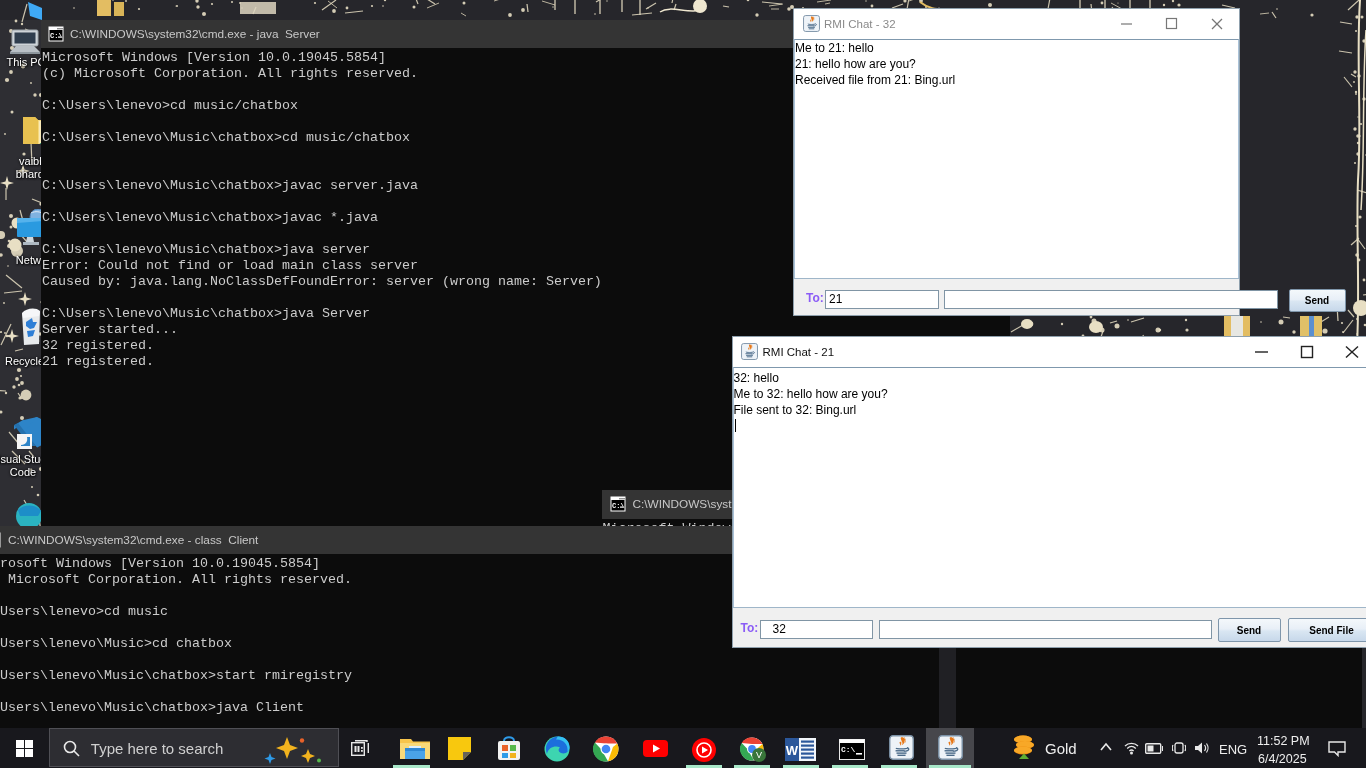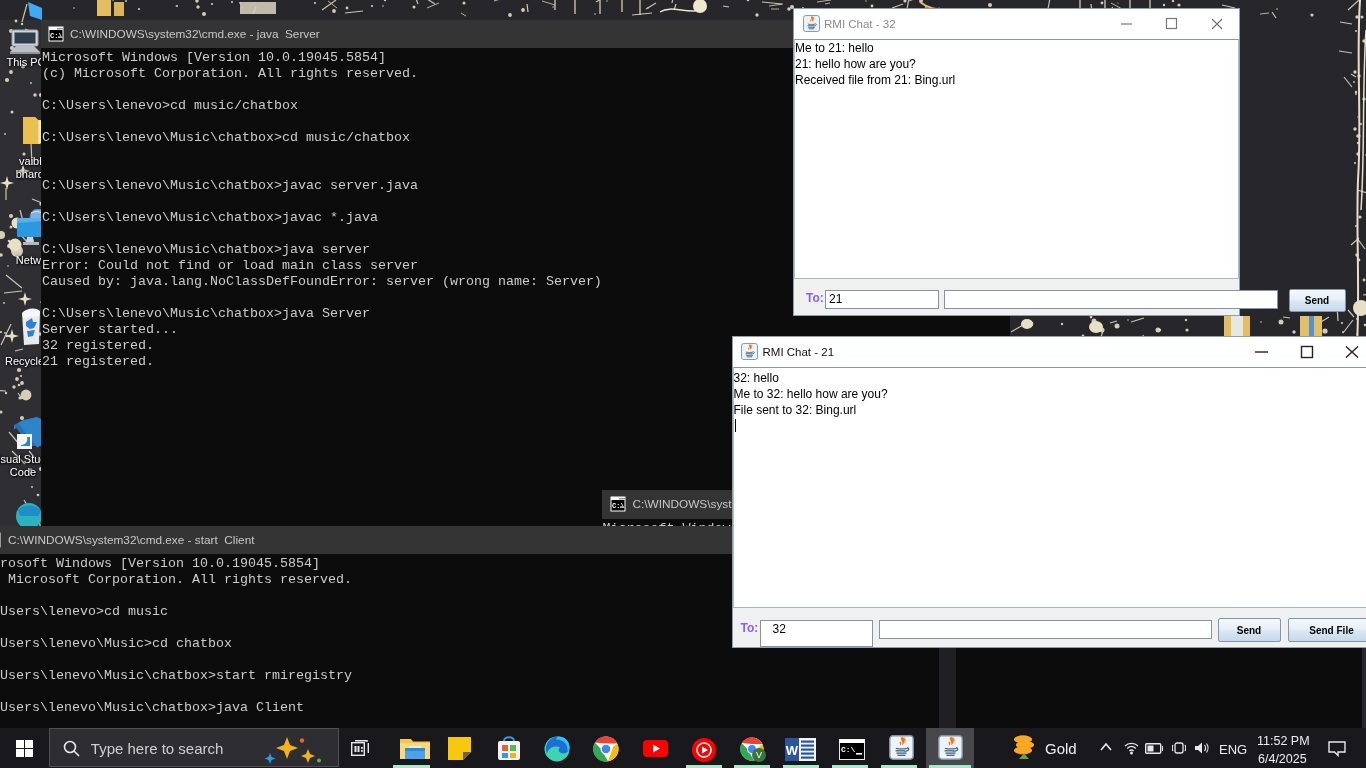--- a/index.html
+++ b/index.html
@@ -441,21 +441,21 @@
       <span class="ic" style="left:10px;top:6px;"><svg width="16" height="16" viewBox="0 0 16 16">
           <rect x="0.5" y="0.5" width="15" height="15" fill="#fff"></rect>
           <rect x="1.5" y="1.5" width="13" height="2.5" fill="#fff"></rect>
           <circle cx="10" cy="2.7" r="0.7" fill="#333"></circle>
           <circle cx="12" cy="2.7" r="0.7" fill="#333"></circle>
           <circle cx="14" cy="2.7" r="0.7" fill="#333"></circle>
           <rect x="1.5" y="4" width="13" height="10.5" fill="#000"></rect>
           <text x="2" y="11.5" font-family="Liberation Mono" font-size="7" fill="#fff" font-weight="bold">C:\</text>
           <rect x="10" y="10.5" width="3" height="1.2" fill="#fff"></rect>
         </svg></span>
-      <span class="tt" style="left:33px;">C:\WINDOWS\system32\cmd.exe - start  Client</span>
+      <span class="tt" style="left:33px;">C:\WINDOWS\system32\cmd.exe - class  Client</span>
     </div>
   <div style="position:absolute;right:0;top:28px;bottom:0;width:17px;background:#202024;"></div>
   <div class="cline" style="left:1px;top:30.5px">Microsoft Windows [Version 10.0.19045.5854]</div>
     <div class="cline" style="left:1px;top:46.5px">(c) Microsoft Corporation. All rights reserved.</div>
     <div class="cline" style="left:1px;top:78.5px">C:\Users\lenevo&gt;cd music</div>
     <div class="cline" style="left:1px;top:110.5px">C:\Users\lenevo\Music&gt;cd chatbox</div>
     <div class="cline" style="left:1px;top:142.5px">C:\Users\lenevo\Music\chatbox&gt;start rmiregistry</div>
     <div class="cline" style="left:1px;top:174.5px">C:\Users\lenevo\Music\chatbox&gt;java Client</div>
 </div>
 
@@ -525,21 +525,21 @@
       </svg>
   </div>
   <div class="rmibody" style="top:30px;height:241px;">
     <div class="rmiline" style="left:0px;top:2px;">32: hello</div>
     <div class="rmiline" style="left:0px;top:18px;">Me to 32: hello how are you?</div>
     <div class="rmiline" style="left:0px;top:34px;">File sent to 32: Bing.url</div>
     <div style="position:absolute;left:1.5px;top:51px;width:1.3px;height:13px;background:#000;"></div>
   </div>
   <div class="rmibottom" style="height:40px;">
     <div class="tolabel" style="left:8px;top:13px;">To:</div>
-    <div class="tofield" style="left:27px;top:12px;width:113px;height:27px;padding-left:12px;">32</div>
+    <div class="tofield" style="left:27px;top:12px;width:113px;height:19px;padding-left:12px;">32</div>
     <div class="tofield" style="left:146px;top:12px;width:333px;height:19px;"></div>
     <div class="sbtn" style="left:485px;top:10px;width:63px;height:24px;line-height:23px;">Send</div>
     <div class="sbtn" style="left:555px;top:10px;width:88px;height:24px;line-height:23px;">Send File</div>
   </div>
 </div>
 
 <div id="taskbar">
 
   <svg style="position:absolute;left:16px;top:12px;" width="17" height="17" viewBox="0 0 17 17">
       <rect width="8" height="8" fill="#fff"></rect>

